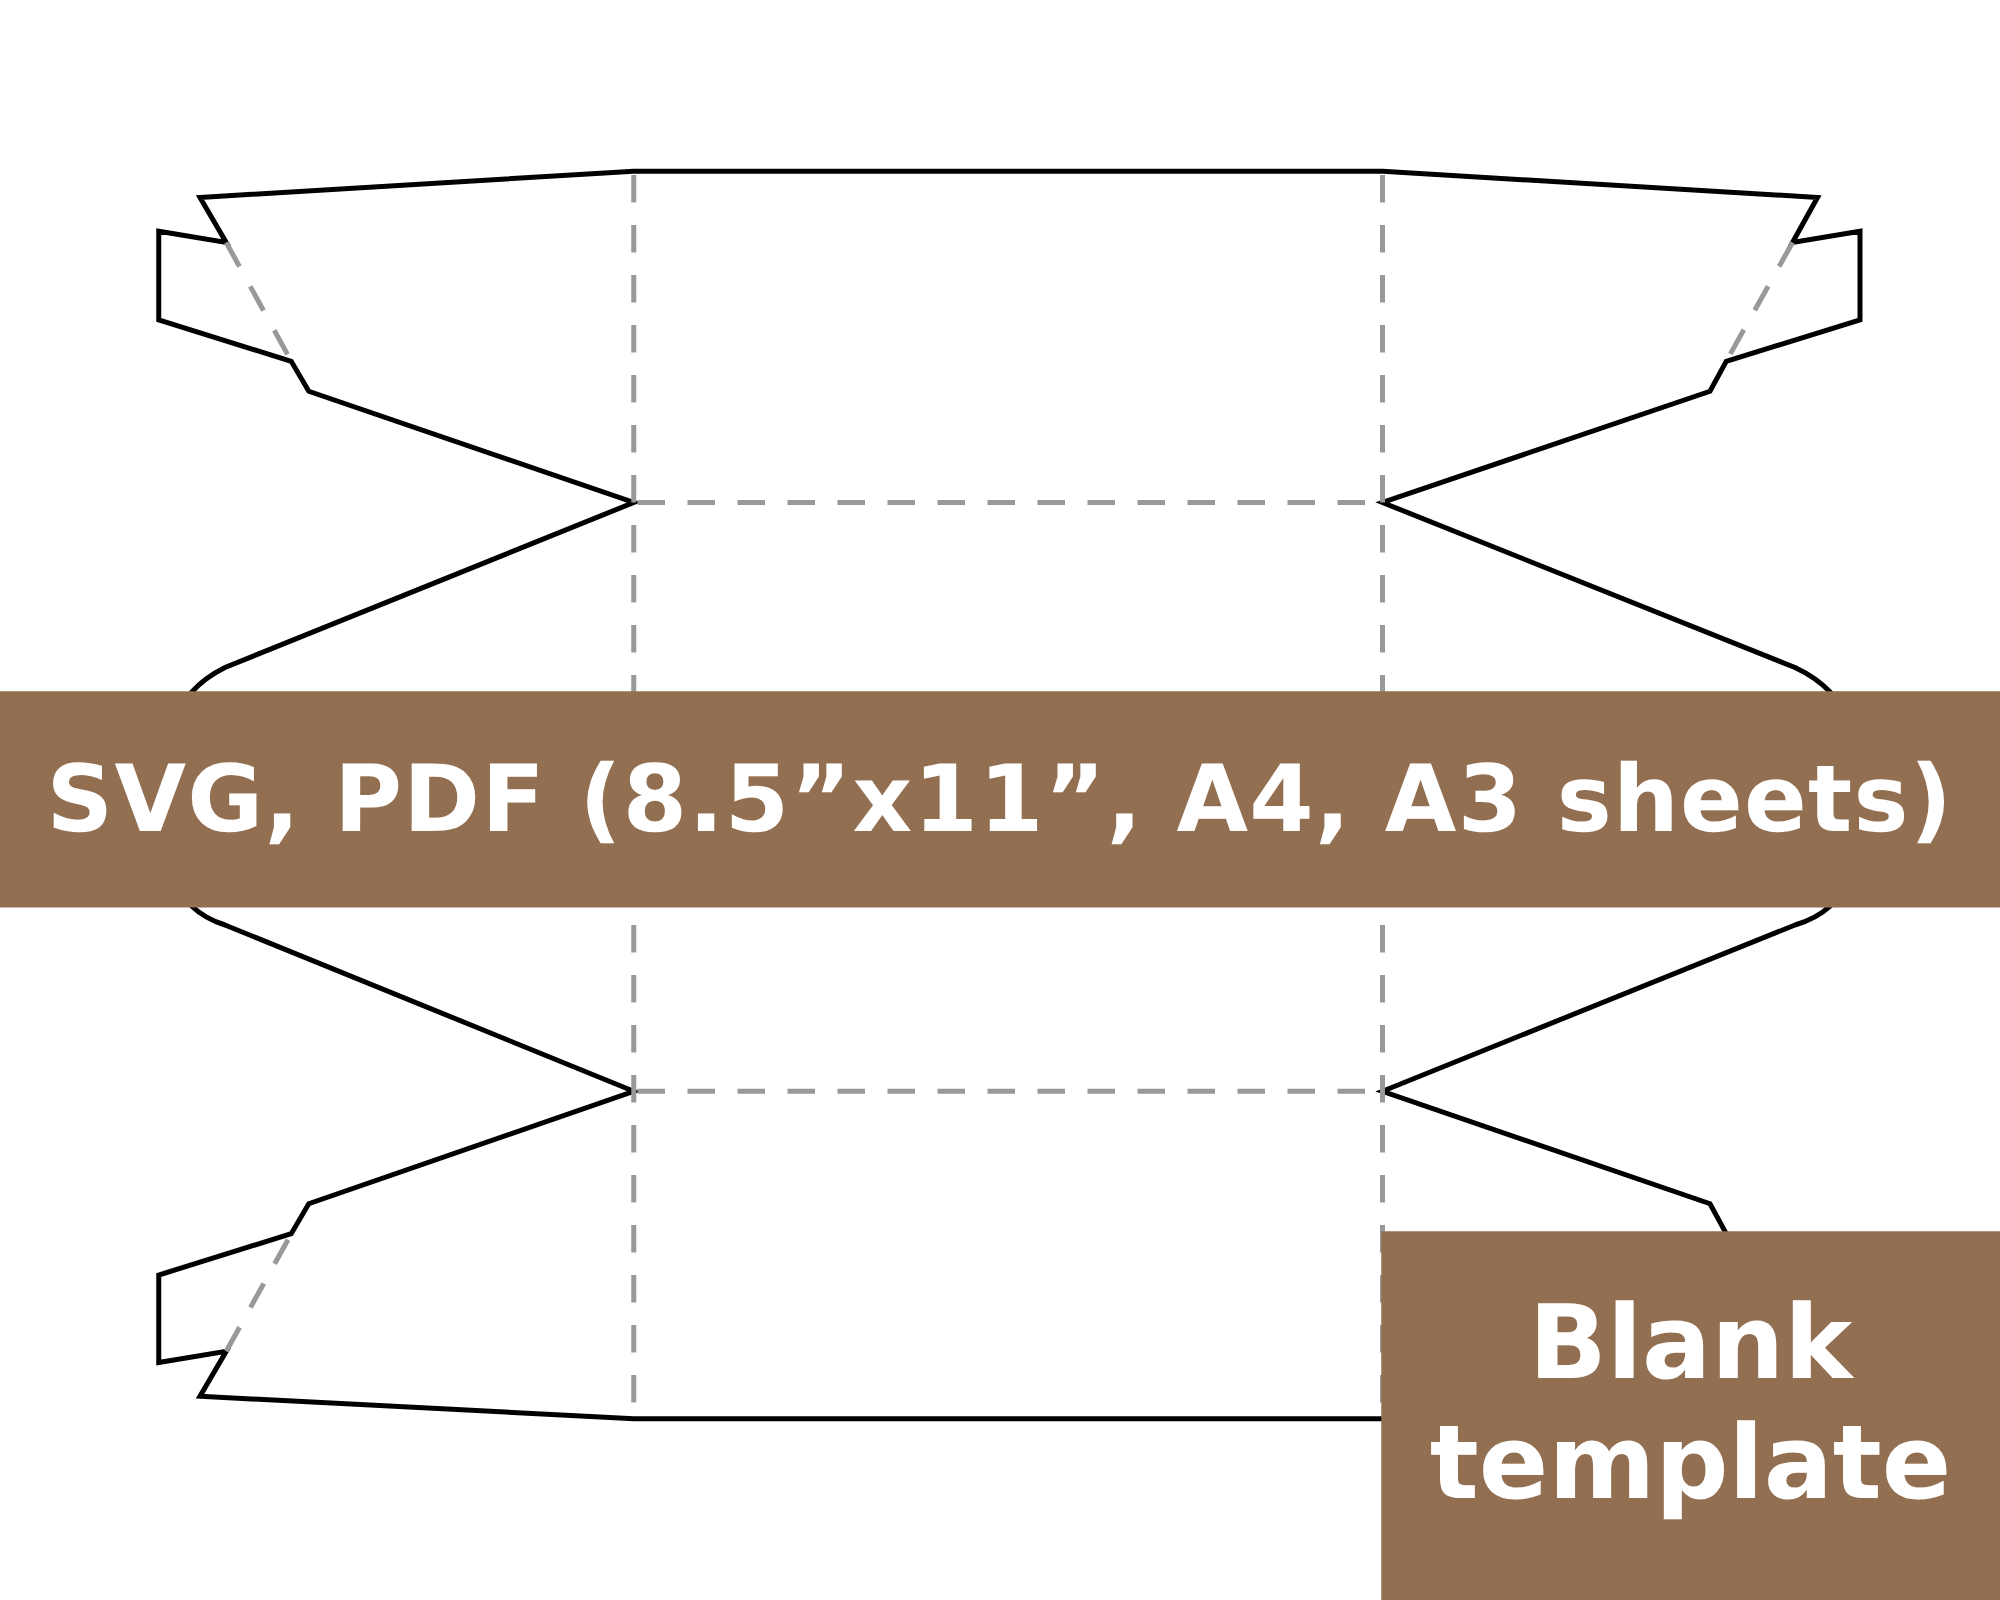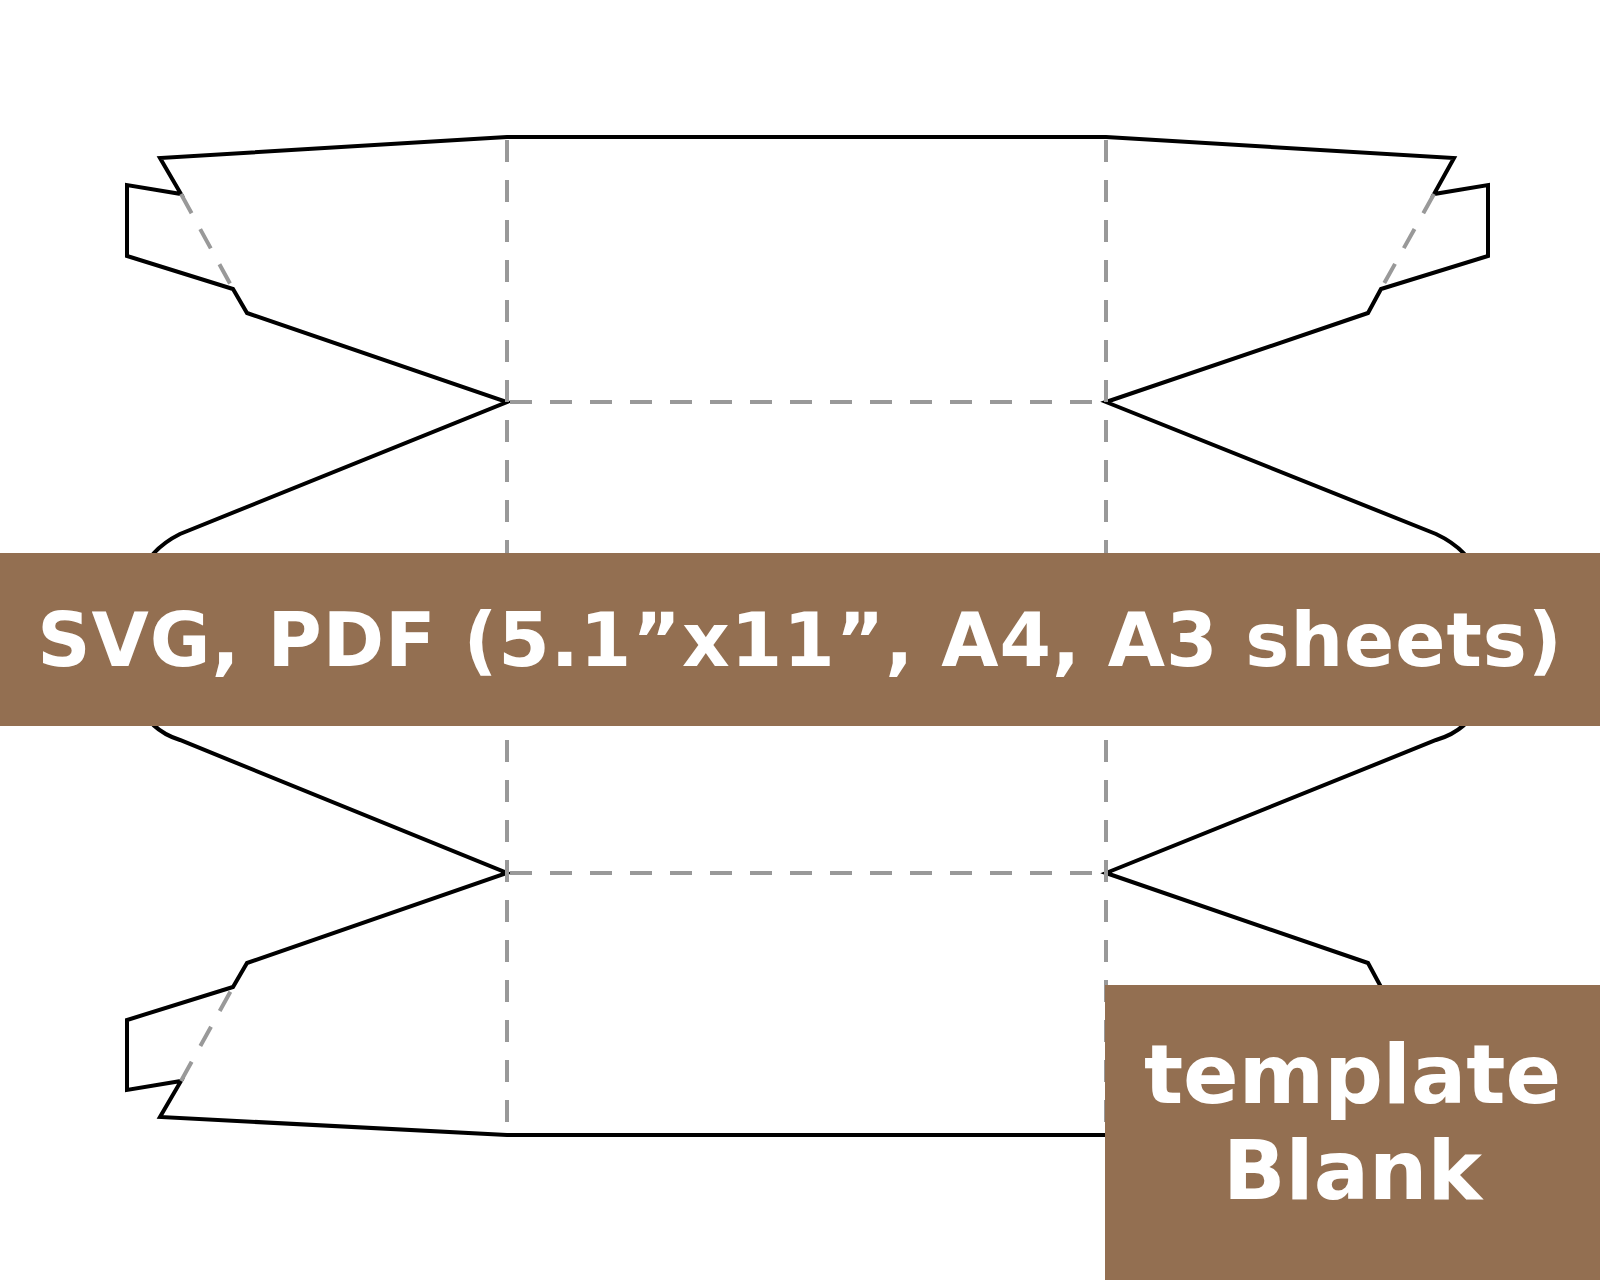--- a/index.html
+++ b/index.html
@@ -42,19 +42,19 @@
   <line class="fold" x1="510" y1="402" x2="1104" y2="402"></line>
   <line class="fold" x1="510" y1="873" x2="1104" y2="873"></line>
 
   <line class="fold" x1="181" y1="194" x2="233" y2="289"></line>
   <line class="fold" x1="1434" y1="194" x2="1381" y2="289"></line>
   <line class="fold" x1="181" y1="1081" x2="233" y2="987"></line>
   <line class="fold" x1="1434" y1="1081" x2="1381" y2="987"></line>
 </svg>
 
 <div class="banner" style="background:#936F51;">
-  <span>SVG, PDF (5.1”x11”, A4, A3 sheets)</span>
+  <span>SVG, PDF (8.5”x11”, A4, A3 sheets)</span>
 </div>
 
 <div class="label-box" style="background:#936F51;">
+  <span>Blank</span>
   <span>template</span>
-  <span>Blank</span>
 </div>
 
 </body></html>

